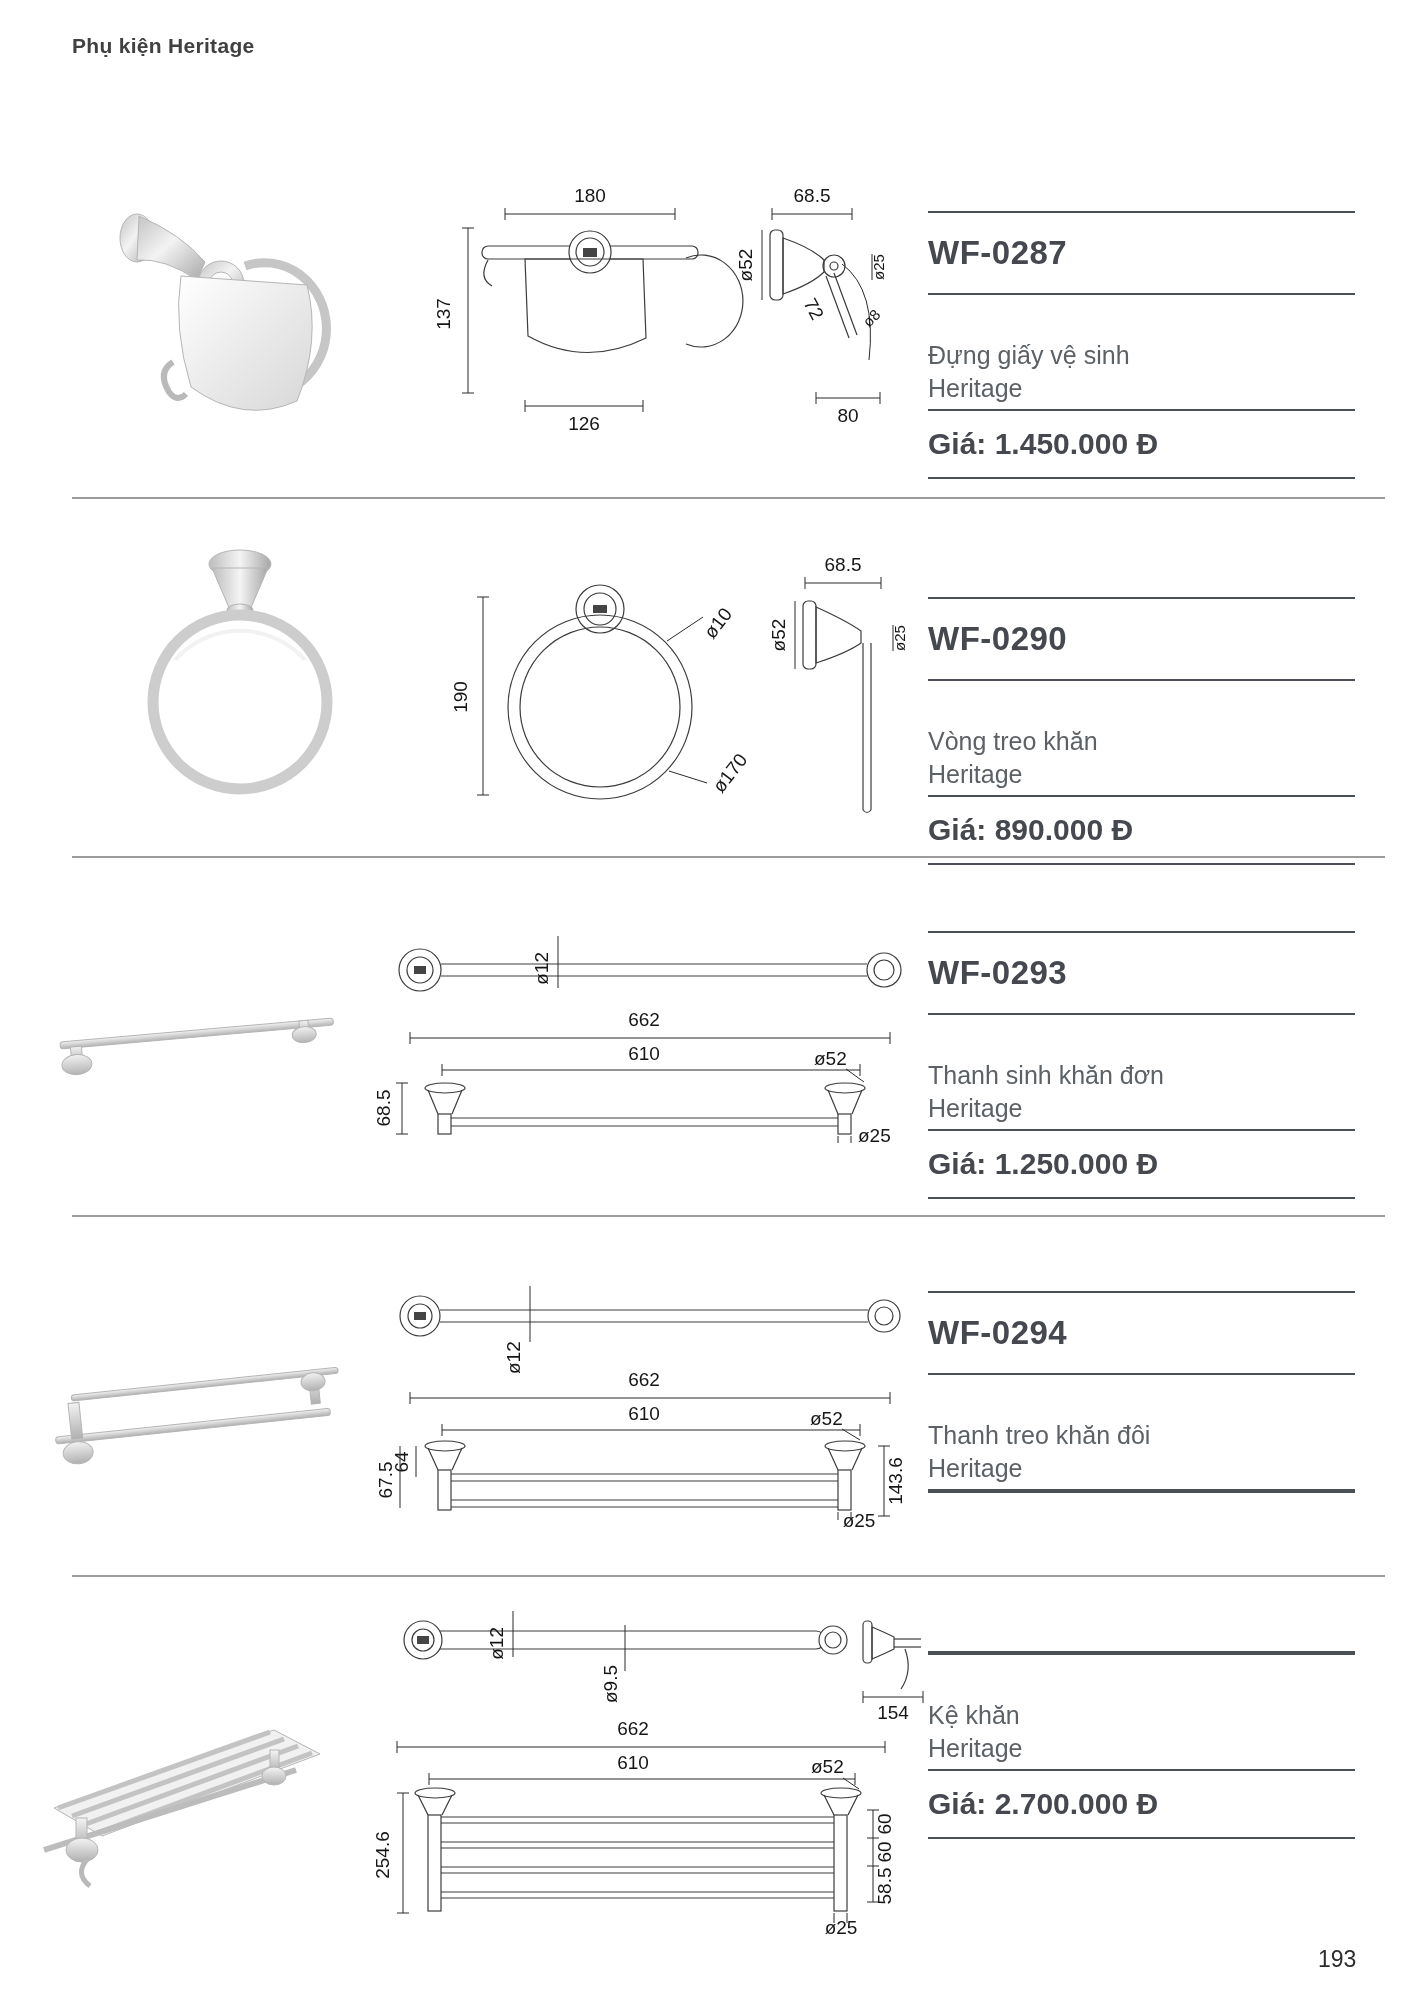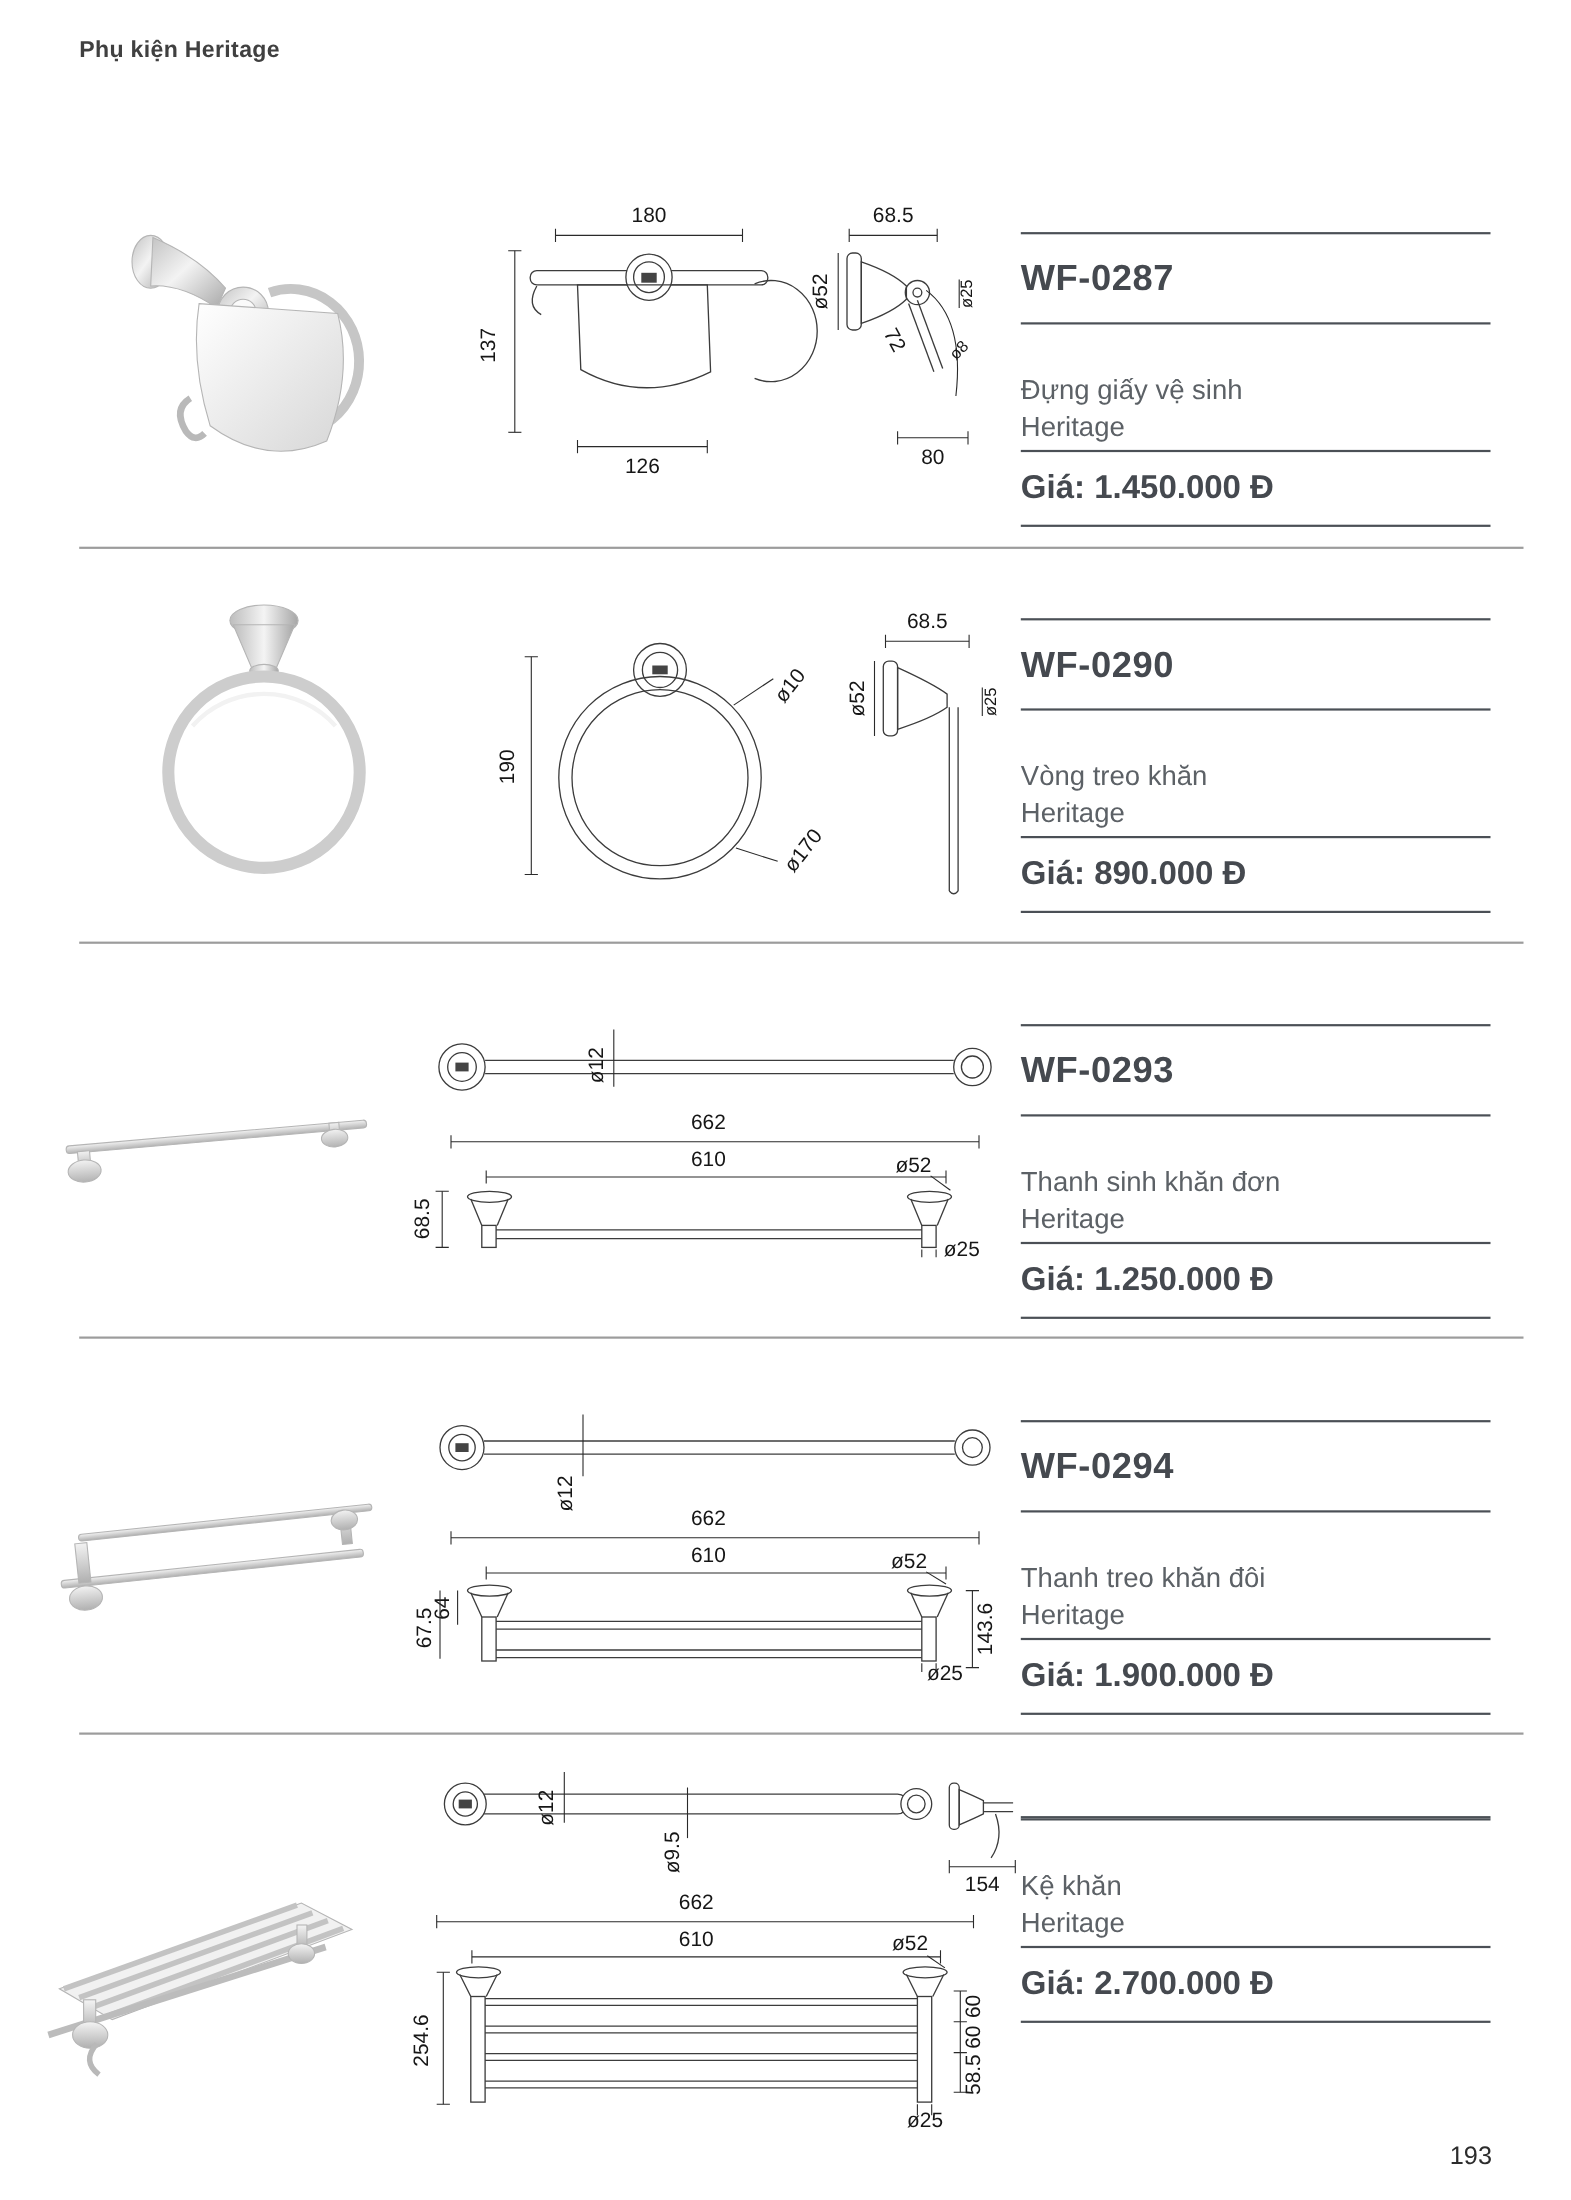--- a/index.html
+++ b/index.html
@@ -159,21 +159,21 @@
       <rect class="ln" x="398" y="56" width="13" height="68" rx="5"></rect>
       <path class="ln" d="M411,62 Q442,76 456,86 L456,98 Q442,108 411,118 Z"></path>
       <line class="dim" x1="390" y1="56" x2="390" y2="124"></line>
       <text transform="translate(380,90) rotate(-90)" text-anchor="middle">ø52</text>
       <line class="dim" x1="488" y1="80" x2="488" y2="106"></line>
       <text transform="translate(500,93) rotate(-90)" text-anchor="middle" class="sm">ø25</text>
       <line class="ln" x1="458" y1="98" x2="458" y2="265"></line>
       <line class="ln" x1="466" y1="98" x2="466" y2="265"></line>
       <path class="ln" d="M458,265 q4,5 8,0"></path>
     </svg>
-    <div class="info" style="top:562px">
+    <div class="info" style="top:597px">
       <div class="rule"></div>
       <div class="s1">
           <div class="code">WF-0290</div>
         </div>
       <div class="rule"></div>
       <div class="s2">
         <div class="desc">Vòng treo khăn</div>
         <div class="desc">Heritage</div>
       </div>
       <div class="rule"></div>
@@ -327,23 +327,20 @@
       <div class="rule"></div>
       <div class="s1">
           <div class="code">WF-0294</div>
         </div>
       <div class="rule"></div>
       <div class="s2">
         <div class="desc">Thanh treo khăn đôi</div>
         <div class="desc">Heritage</div>
       </div>
       <div class="rule"></div>
-      <div class="s3">
-          <div class="price">Giá: 1.900.000 Đ</div>
-        </div>
       <div class="rule"></div>
     </div>
   </section>
   <div class="sep" style="top:1575px"></div>
 
   <section>
     <svg class="ph" style="left:28px;top:1612px" width="320" height="310" viewBox="0 0 320 310">
       <defs>
         <linearGradient id="g5a" x1="0" y1="0" x2="0" y2="1">
           <stop offset="0" stop-color="#f4f4f4"></stop>

